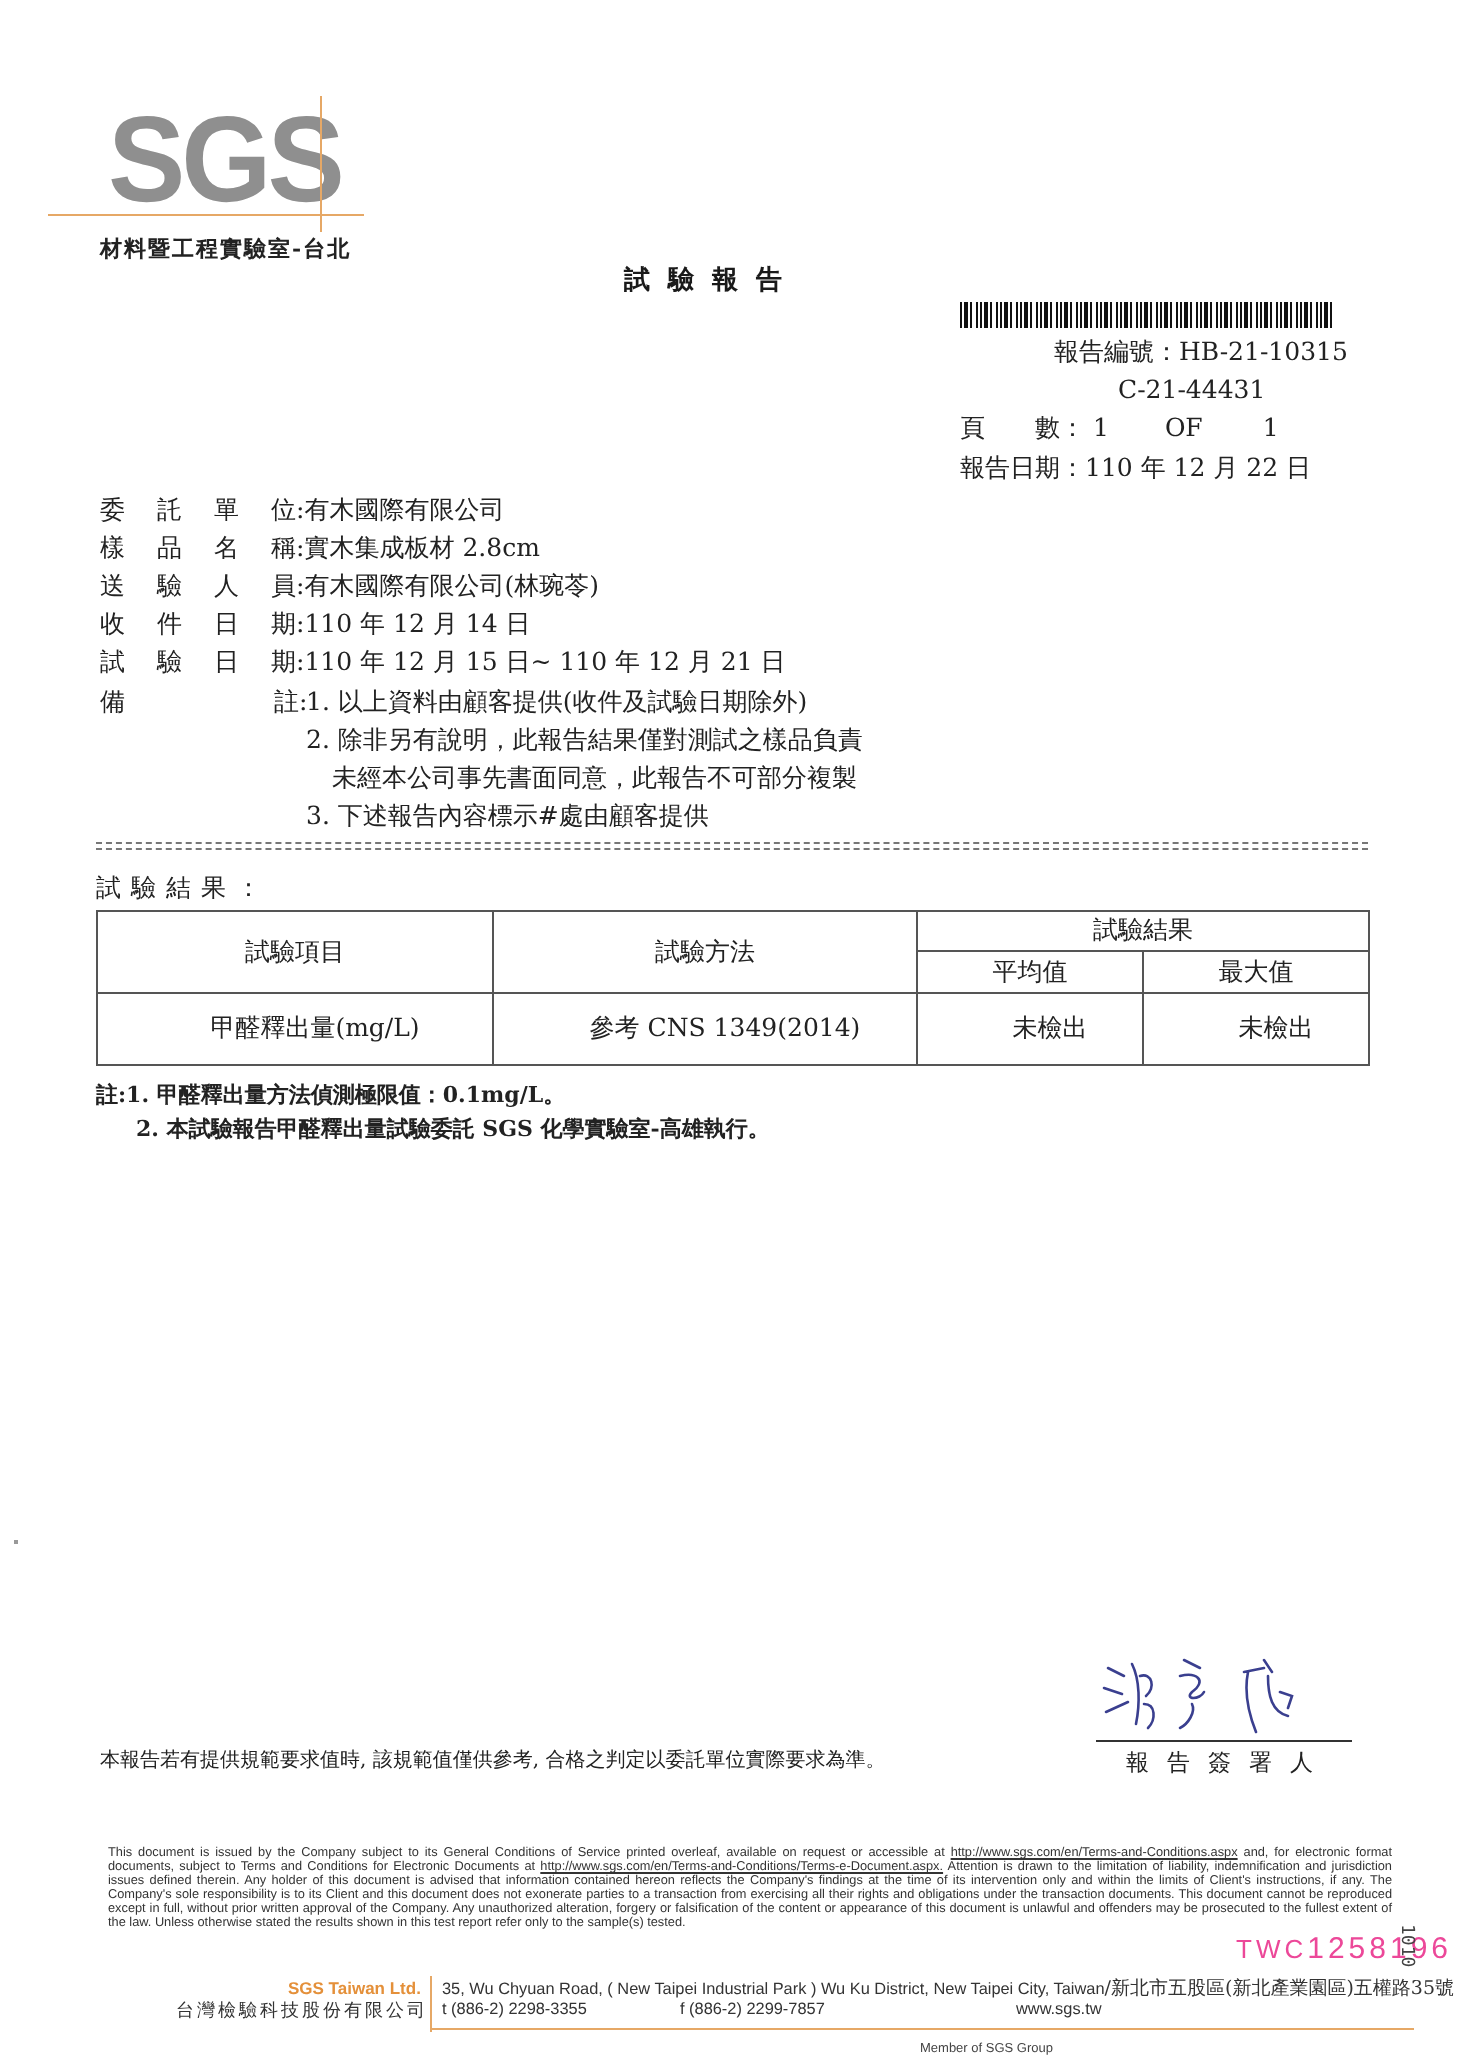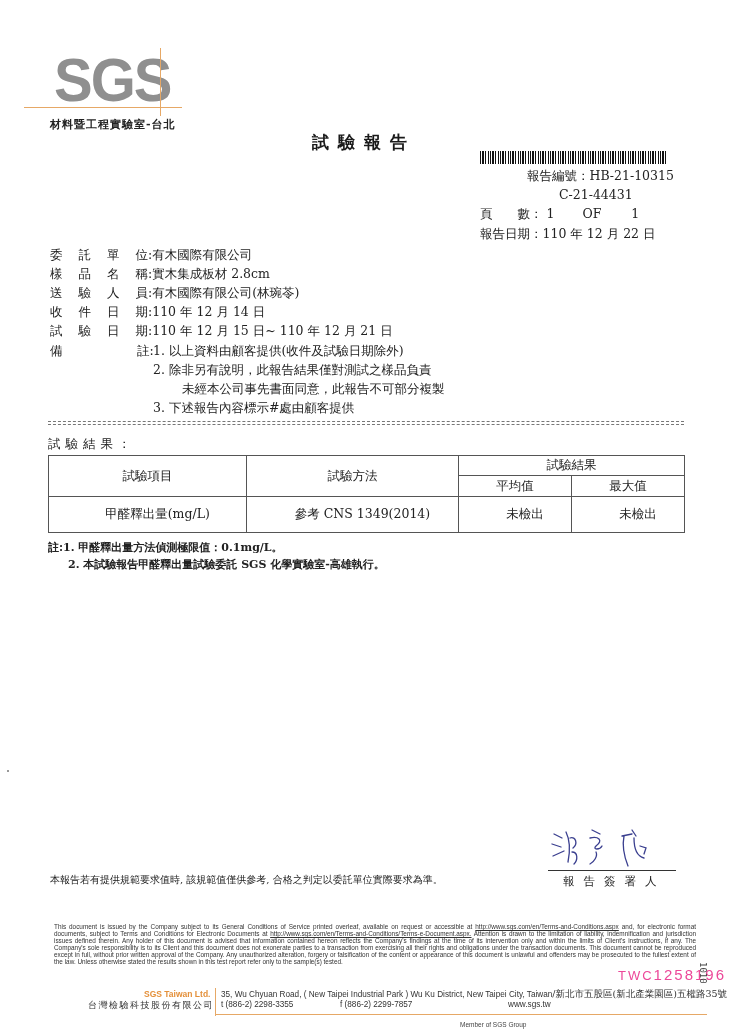--- a/index.html
+++ b/index.html
@@ -13,21 +13,21 @@
   #logo .sgs {
     position: absolute; left: 32px; top: 2px;
     font-family: "Liberation Sans", sans-serif; font-weight: bold;
     font-size: 58px; letter-spacing: -2px; color: #8f8f8f;
     transform: scaleY(1.05); transform-origin: top left; line-height: 1;
   }
   #logo .hline { position: absolute; left: 2px; top: 59px; width: 158px; height: 1px; background: #e6a866; }
   #logo .vline { position: absolute; left: 138px; top: 0px; width: 1px; height: 68px; background: #e6a866; }
   #lab-name { left: 50px; top: 117px; font-size: 11px; font-weight: bold; letter-spacing: 1px; color: #222; }
 
-  #doc-title { left: 312px; top: 131px; font-size: 17px; font-weight: bold; letter-spacing: 9px; color: #1a1a1a; }
+  #doc-title { left: 312px; top: 131px; font-size: 13px; font-weight: bold; letter-spacing: 9px; color: #1a1a1a; }
 
   
   #barcode { left: 480px; top: 151px; width: 186px; height: 13px;
     background: repeating-linear-gradient(90deg, #111 0 1px, #fff 1px 2px, #111 2px 4px, #fff 4px 5px, #111 5px 6px, #fff 6px 8px, #111 8px 9px, #fff 9px 10px);
   }
 
   .meta { font-size: 12.5px; color: #222; white-space: nowrap; }
   #meta-report-no { left: 480px; top: 168px; margin-left: 47px; }
   #meta-report-no2 { left: 559px; top: 187px; }
   #meta-pages { left: 480px; top: 206px; }
@@ -152,21 +152,21 @@
       <span>期</span>
   </div>
     <span>:</span>
   <span class="info-value">110 年 12 月 15 日~ 110 年 12 月 21 日</span>
 </div>
 
 <div class="remark" style="left:50px; top:343px">備</div>
 <div class="remark" style="left:137px; top:343px"><span>註</span>:</div>
 <div class="remark" style="left:153px; top:343px">1. 以上資料由顧客提供(收件及試驗日期除外)</div>
 <div class="remark" style="left:153px; top:362px">2. 除非另有說明，此報告結果僅對測試之樣品負責</div>
-<div class="remark" style="left:182px; top:381px">未經本公司事先書面同意，此報告不可部分複製</div>
+<div class="remark" style="left:166px; top:381px">未經本公司事先書面同意，此報告不可部分複製</div>
 <div class="remark" style="left:153px; top:400px">3. 下述報告內容標示#處由顧客提供</div>
 
 <div class="abs dashes"></div>
 
 <div id="results-heading" class="abs">試驗結果：</div>
 
 <table id="results-table">
   <tbody>
       <tr class="h1">
     <td rowspan="2" style="width:198px">試驗項目</td>

